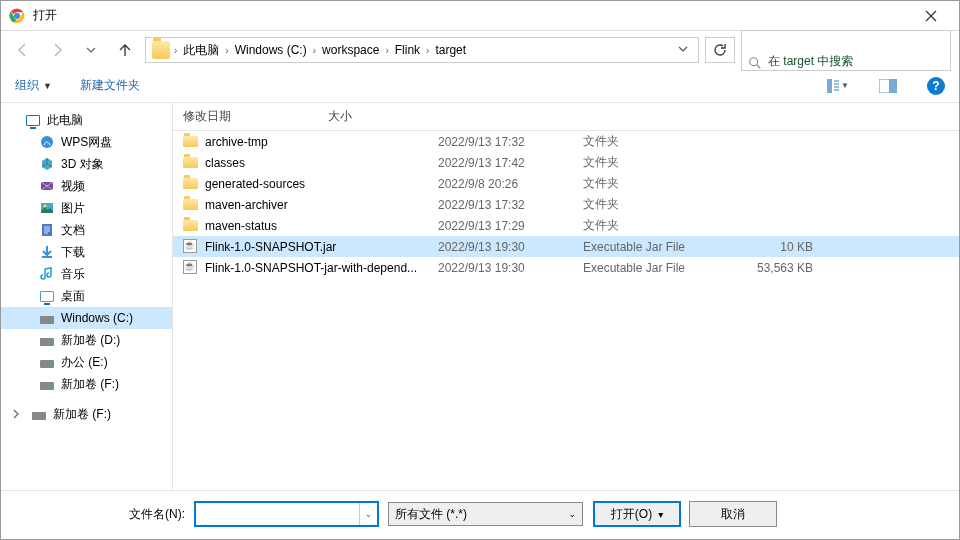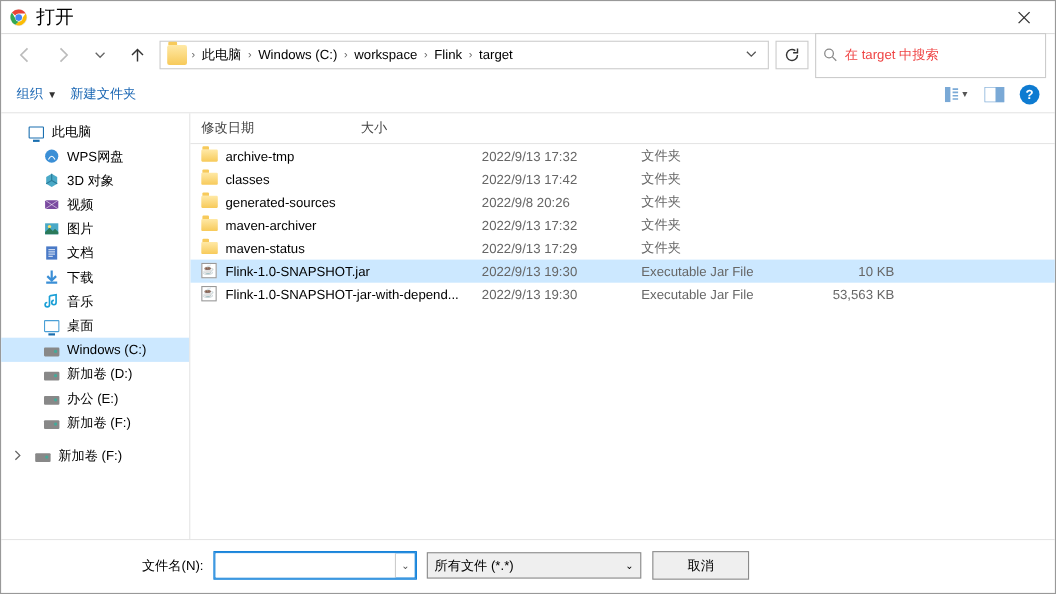--- a/index.html
+++ b/index.html
@@ -1,34 +1,34 @@
 <!DOCTYPE html>
 <html><head>
 <meta charset="utf-8">
 <style>
 *{box-sizing:border-box;margin:0;padding:0;font-family:"Microsoft YaHei","Segoe UI",sans-serif;font-size:12px}
 body{background:#fff;width:960px;height:540px;overflow:hidden;border:1px solid #999;display:flex;flex-direction:column}
 .titlebar{height:30px;display:flex;align-items:center;padding:0 8px;border-bottom:1px solid #ddd}
 .titlebar .chrome-icon{width:16px;height:16px;margin-right:8px}
-.titlebar .title{color:#000;font-size:17px}
+.titlebar .title{color:#000;font-size:12px}
 .titlebar .close{margin-left:auto;width:40px;height:28px;display:flex;align-items:center;justify-content:center}
 .titlebar .close svg{width:12px;height:12px}
 .navbar{height:38px;display:flex;align-items:center;padding:0 8px;gap:6px}
 .nav-btn{width:28px;height:28px;display:flex;align-items:center;justify-content:center;color:#999}
 .nav-btn.active{color:#333}
 .path-box{flex:1;height:26px;border:1px solid #ccc;display:flex;align-items:center;background:#fff;padding:0 2px}
 .folder-ico{width:18px;height:18px;background:linear-gradient(#ffe9a6,#f7ca5a);border-radius:2px;margin:0 4px;position:relative}
 .folder-ico::before{content:"";position:absolute;top:-3px;left:1px;width:8px;height:3px;background:#f7ca5a;border-radius:1px 1px 0 0}
 .crumb{padding:0 6px;height:100%;display:flex;align-items:center;color:#000}
 .chev{color:#666;font-size:10px}
 .path-drop{margin-left:auto;padding:0 8px;color:#555}
 .refresh-btn{width:30px;height:26px;border:1px solid #ccc;display:flex;align-items:center;justify-content:center;color:#333}
-.search-box{width:210px;height:41px;border:1px solid #ccc;display:flex;align-items:center;padding:0 6px;color:#ef4444;gap:6px}
+.search-box{width:210px;height:41px;border:1px solid #ccc;display:flex;align-items:flex-end;padding:0 6px;color:#14532d;gap:6px}
 .search-box svg{width:14px;height:14px}
-.toolbar{height:34px;display:flex;align-items:center;padding:0 14px;gap:12px;border-bottom:1px solid #e5e5e5}
+.toolbar{height:34px;display:flex;align-items:center;padding:0 14px;gap:28px;border-bottom:1px solid #e5e5e5}
 .tool-link{color:#1a66b3;font-size:13px;display:flex;align-items:center;gap:4px}
 .tool-link .drop{font-size:9px;color:#333}
 .spacer{flex:1}
 .view-ico{width:22px;height:22px;display:flex;align-items:center;justify-content:center;color:#555}
 .help-ico{width:18px;height:18px;border-radius:50%;background:#0e7bd1;color:#fff;display:flex;align-items:center;justify-content:center;font-weight:bold;font-size:12px}
 .body{flex:1;display:flex;min-height:0}
 .sidebar{width:172px;border-right:1px solid #e5e5e5;padding:6px 0;overflow:hidden}
 .tree-item{height:22px;display:flex;align-items:center;padding-left:20px;gap:6px;color:#000}
 .tree-item.sub{padding-left:38px}
 .tree-item.sub2{padding-left:24px}
@@ -357,17 +357,21 @@
     <div class="fn-input-wrap">
       <input type="text" style="">
       <div class="input-drop">⌄</div>
     </div>
     <div class="fn-combo">
       <span>所有文件 (*.*)</span>
       <span class="drop">⌄</span>
     </div>
   </div>
   <div class="btn-row">
+    <div class="btn primary">
+        <span>打开(O)</span>
+        <span style="margin-left:6px;font-size:10px">▾</span>
+      </div>
     <div class="btn">
         <span>取消</span>
       </div>
   </div>
 </div>
 
 </body></html>

